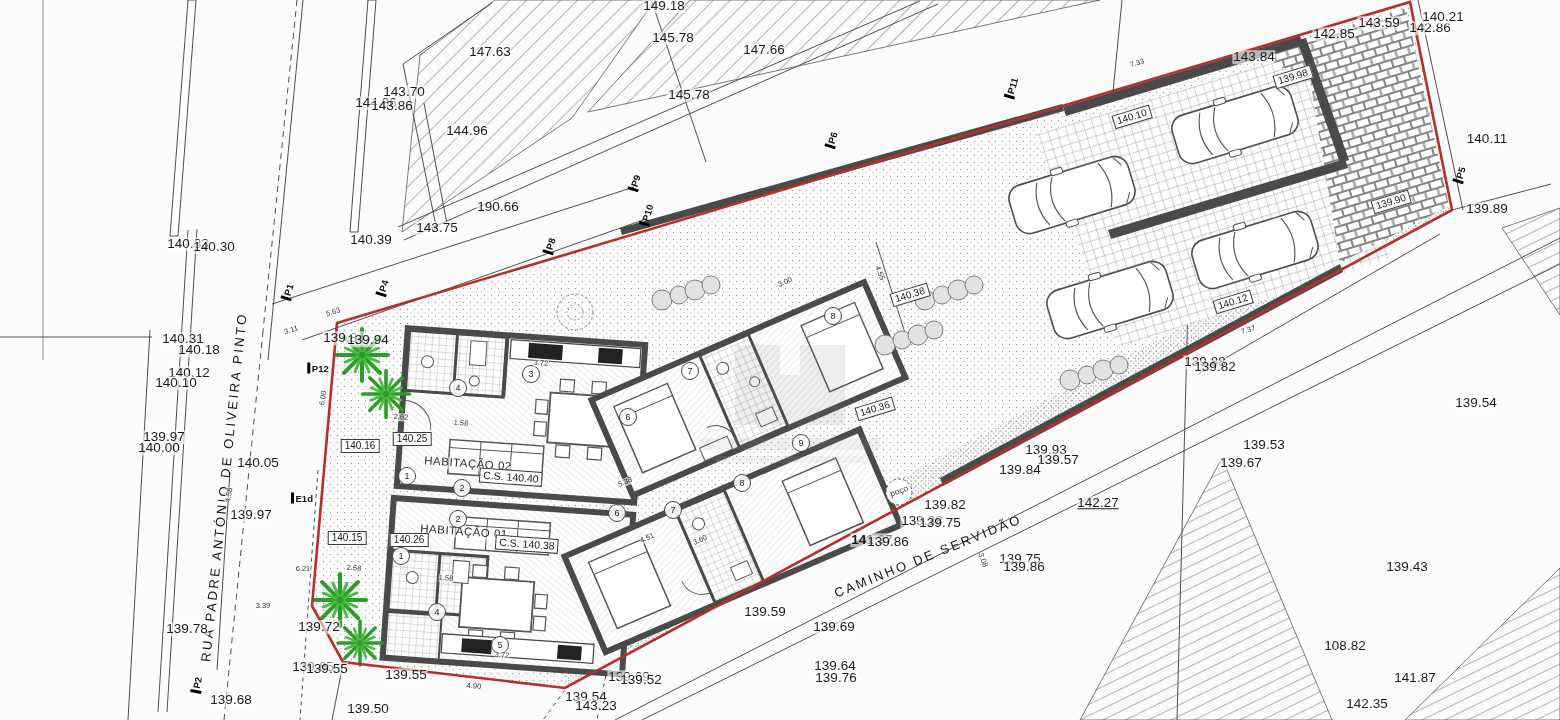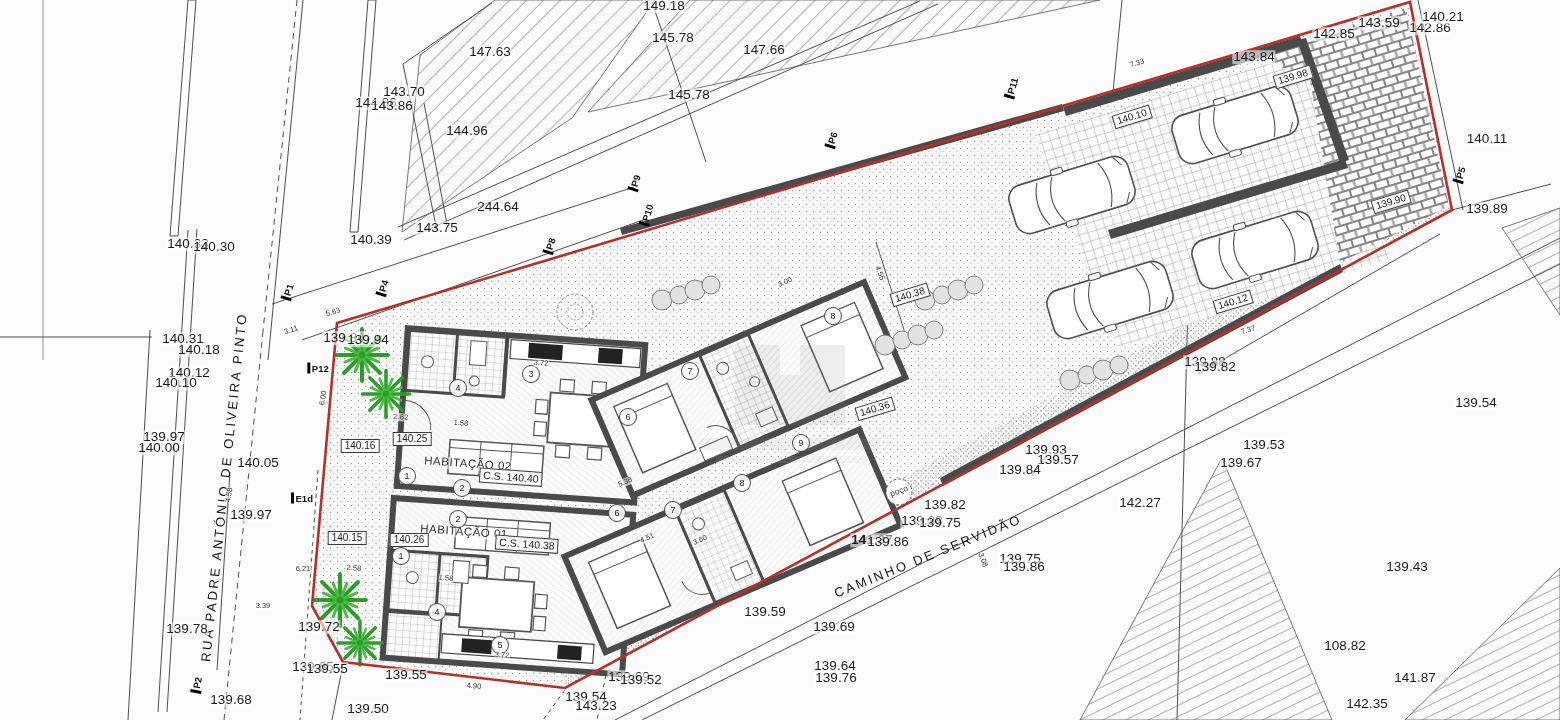--- a/index.html
+++ b/index.html
@@ -264,21 +264,21 @@
   <div class="lbl dwelling" style="left:464px;top:532px;transform:translate(-50%,-50%) rotate(4deg)">HABITAÇÃO 01</div>
   <div class="lbl cs" style="left:527px;top:544px;transform:translate(-50%,-50%) rotate(4deg)">C.S. 140.38</div>
   <div class="lbl well" style="left:899px;top:491px;transform:translate(-50%,-50%) rotate(-20deg)">poço</div>
 <div class="lbl street" style="left: 224px; top: 487px; transform: translate(-50%, -50%) rotate(-84deg);">RUA PADRE ANTÓNIO DE OLIVEIRA PINTO</div>
       <div class="lbl street" style="left: 928px; top: 556px; transform: translate(-50%, -50%) rotate(-22deg);">CAMINHO DE SERVIDÃO</div>
       <div class="lbl spot" style="left: 490px; top: 52px;">147.63</div>
       <div class="lbl spot" style="left: 404px; top: 92px;">143.70</div>
       <div class="lbl spot" style="left: 376px; top: 103px;">144.86</div>
       <div class="lbl spot" style="left: 392px; top: 106px;">143.86</div>
       <div class="lbl spot" style="left: 467px; top: 131px;">144.96</div>
-      <div class="lbl spot" style="left: 498px; top: 207px;">244.64</div>
+      <div class="lbl spot" style="left: 498px; top: 207px;">190.66</div>
       <div class="lbl spot" style="left: 437px; top: 228px;">143.75</div>
       <div class="lbl spot" style="left: 188px; top: 244px;">140.33</div>
       <div class="lbl spot" style="left: 214px; top: 247px;">140.30</div>
       <div class="lbl spot" style="left: 371px; top: 240px;">140.39</div>
       <div class="lbl spot" style="left: 664px; top: 6px;">149.18</div>
       <div class="lbl spot" style="left: 673px; top: 38px;">145.78</div>
       <div class="lbl spot" style="left: 736px; top: 50px; margin-left: 28px;">147.66</div>
       <div class="lbl spot" style="left: 689px; top: 95px;">145.78</div>
       <div class="lbl spot" style="left: 1430px; top: 6px; margin-top: 22px;">142.86</div>
       <div class="lbl spot" style="left: 1443px; top: 17px;">140.21</div>
@@ -315,21 +315,21 @@
       <div class="lbl spot" style="left: 1046px; top: 450px;">139.93</div>
       <div class="lbl spot" style="left: 1058px; top: 460px;">139.57</div>
       <div class="lbl spot" style="left: 1020px; top: 470px;">139.84</div>
       <div class="lbl spot" style="left: 945px; top: 505px;">139.82</div>
       <div class="lbl spot" style="left: 922px; top: 521px;">139.38</div>
       <div class="lbl spot" style="left: 940px; top: 523px;">139.75</div>
       <div class="lbl spot" style="left: 872px; top: 540px; font-weight: bold;">141.37</div>
       <div class="lbl spot" style="left: 888px; top: 542px;">139.86</div>
       <div class="lbl spot" style="left: 1020px; top: 559px;">139.75</div>
       <div class="lbl spot" style="left: 1024px; top: 567px;">139.86</div>
-      <div class="lbl spot" style="left: 1140px; top: 503px;">142.27</div>
+      <div class="lbl spot" style="left: 1098px; top: 503px; text-decoration: underline;">142.27</div>
       <div class="lbl spot" style="left: 1205px; top: 362px;">139.88</div>
       <div class="lbl spot" style="left: 1215px; top: 367px;">139.82</div>
       <div class="lbl spot" style="left: 1476px; top: 403px;">139.54</div>
       <div class="lbl spot" style="left: 1264px; top: 445px;">139.53</div>
       <div class="lbl spot" style="left: 1241px; top: 463px;">139.67</div>
       <div class="lbl spot" style="left: 1407px; top: 567px;">139.43</div>
       <div class="lbl spot" style="left: 1345px; top: 646px;">108.82</div>
       <div class="lbl spot" style="left: 1415px; top: 678px;">141.87</div>
       <div class="lbl spot" style="left: 1367px; top: 704px;">142.35</div>
       <div class="lbl boxed" style="left: 360px; top: 446px;">140.16</div>

